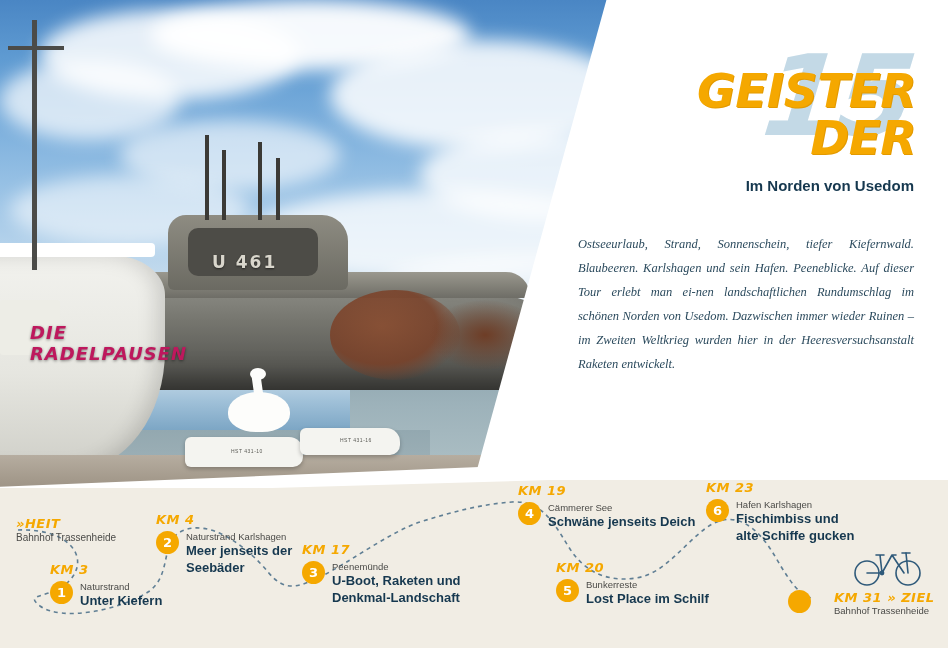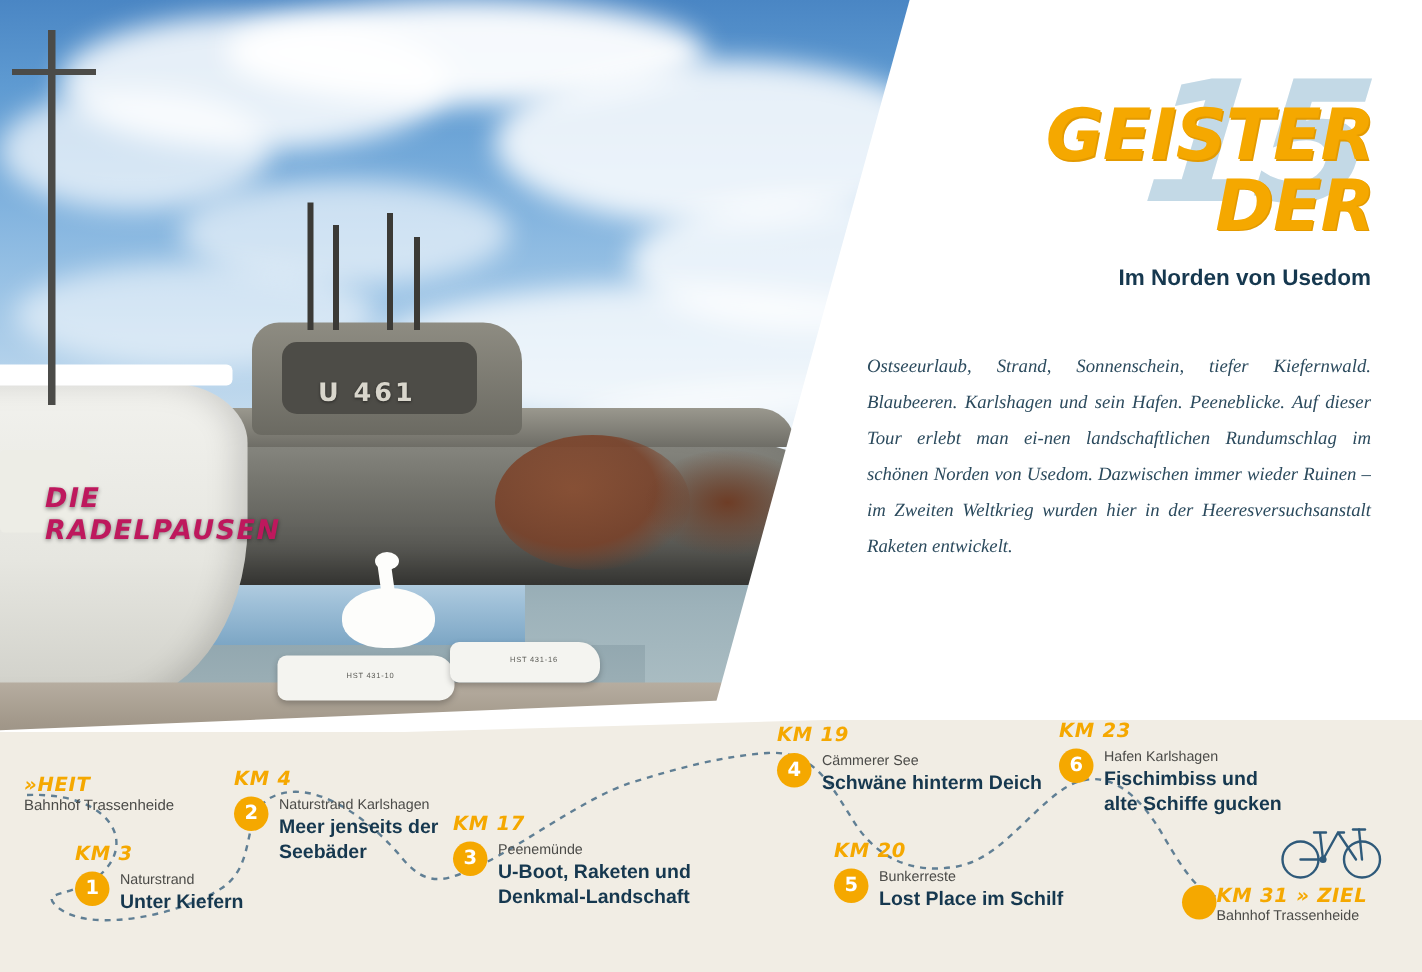--- a/index.html
+++ b/index.html
@@ -355,21 +355,21 @@
       </div>
     </div>
   </div>
 
   <div class="stop" style="left:518px; top:-5px;">
     <div class="km">KM 19</div>
     <div style="display:flex; gap:7px; align-items:flex-start; margin-top:4px;">
       <div class="dot">4</div>
       <div style="width:150px;">
         <div class="place">Cämmerer See</div>
-        <div class="name">Schwäne hinterm Deich</div>
+        <div class="name">Schwäne jenseits Deich</div>
       </div>
     </div>
   </div>
 
   <div class="stop" style="left:556px; top:72px;">
     <div class="km">KM 20</div>
     <div style="display:flex; gap:7px; align-items:flex-start; margin-top:4px;">
       <div class="dot">5</div>
       <div style="width:140px;">
         <div class="place">Bunkerreste</div>
@@ -382,21 +382,21 @@
     <div class="km">KM 23</div>
     <div style="display:flex; gap:7px; align-items:flex-start; margin-top:4px;">
       <div class="dot">6</div>
       <div style="width:120px;">
         <div class="place">Hafen Karlshagen</div>
         <div class="name">Fischimbiss und alte Schiffe gucken</div>
       </div>
     </div>
   </div>
 
-  <div class="stop" style="left:788px; top:102px; display:flex; gap:0; align-items:flex-start;">
+  <div class="stop" style="left:788px; top:102px; display:flex; gap:23px; align-items:flex-start;">
     <div class="dot plain"></div>
     <div>
       <div class="km">KM 31 » ZIEL</div>
       <div class="place">Bahnhof Trassenheide</div>
     </div>
   </div>
 
   <div class="bike">
     <svg width="72" height="48" viewBox="0 0 72 48">
       <circle cx="15" cy="33" r="12" fill="none" stroke="#2f5a7a" stroke-width="1.6"></circle>

